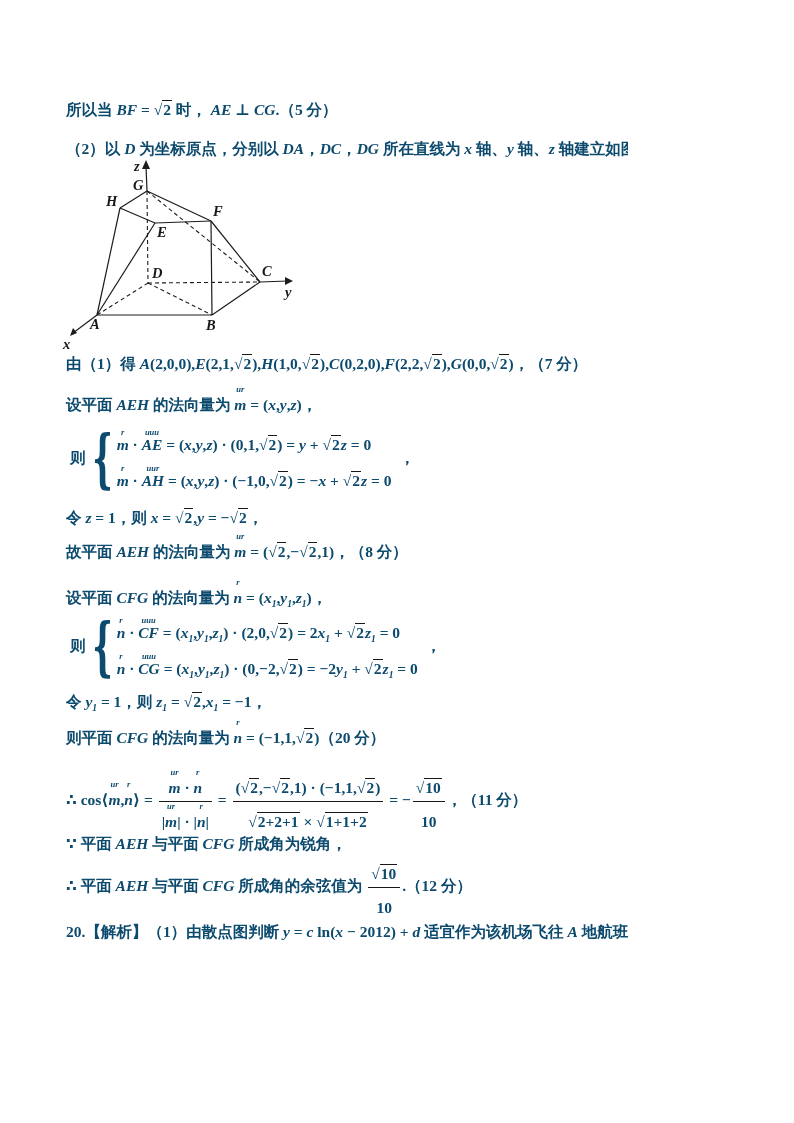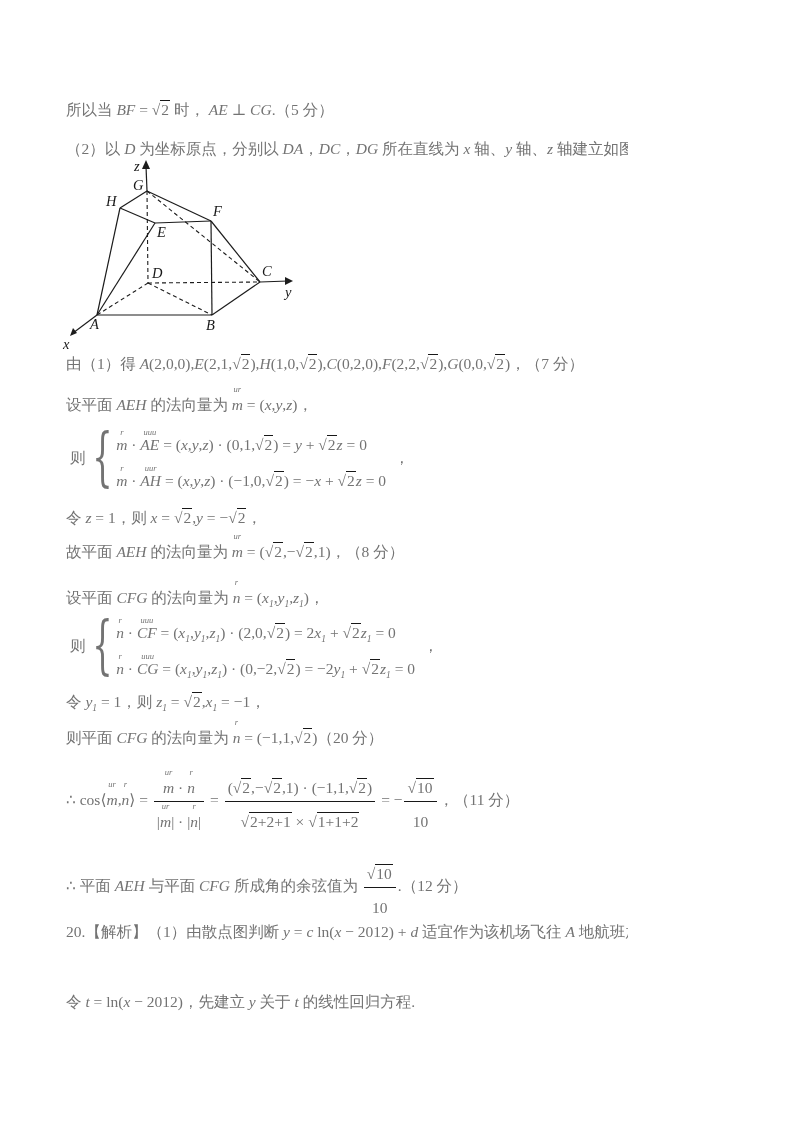--- a/index.html
+++ b/index.html
@@ -1,17 +1,17 @@
 <!DOCTYPE html>
 <html><head>
 <meta charset="utf-8">
 <style>
   html,body{margin:0;padding:0;background:#fff;}
   .page{position:relative;width:628px;height:1123px;background:#ffffff;overflow:hidden;
-        font-family:"Liberation Serif","DejaVu Serif",serif;color:#737373;}
+        font-family:"Liberation Serif","DejaVu Serif",serif;color:#0c4a6e;font-weight:bold;}
   .line{position:absolute;left:66px;font-size:15.5px;line-height:24px;white-space:nowrap;}
   .line span{white-space:pre;}
   .ct{font-family:"Liberation Serif","DejaVu Serif",serif;}
   .rm{font-family:"Liberation Serif","DejaVu Serif","DejaVu Sans",serif;}
   .it{font-style:italic;font-family:"Liberation Serif","DejaVu Serif",serif;}
   .sb{font-size:9.5px;position:relative;bottom:-4px;font-style:italic;}
   .sq{display:inline-block;white-space:nowrap;}
   .rad{display:inline-block;}
   .rv{display:inline-block;border-top:1px solid #181818;padding:0 1px;line-height:1.12;}
   .vec{display:inline-block;position:relative;font-style:italic;text-align:center;}
@@ -106,17 +106,17 @@
     <div class="rows">
       <div class="row"><span class="vec"><span class="vmark">r</span><span class="vbase">n</span></span><span class="rm"> · </span><span class="vec"><span class="vmark">uuu</span><span class="vbase">CF</span></span><span class="rm"> = (</span><span class="it">x<span class="sb">1</span></span><span class="rm">,</span><span class="it">y<span class="sb">1</span></span><span class="rm">,</span><span class="it">z<span class="sb">1</span></span><span class="rm">) · (2,0,</span><span class="sq"><span class="rad">√</span><span class="rv">2</span></span><span class="rm">) = 2</span><span class="it">x<span class="sb">1</span></span><span class="rm"> + </span><span class="sq"><span class="rad">√</span><span class="rv">2</span></span><span class="it">z<span class="sb">1</span></span><span class="rm"> = 0</span></div>
       <div class="row"><span class="vec"><span class="vmark">r</span><span class="vbase">n</span></span><span class="rm"> · </span><span class="vec"><span class="vmark">uuu</span><span class="vbase">CG</span></span><span class="rm"> = (</span><span class="it">x<span class="sb">1</span></span><span class="rm">,</span><span class="it">y<span class="sb">1</span></span><span class="rm">,</span><span class="it">z<span class="sb">1</span></span><span class="rm">) · (0,−2,</span><span class="sq"><span class="rad">√</span><span class="rv">2</span></span><span class="rm">) = −2</span><span class="it">y<span class="sb">1</span></span><span class="rm"> + </span><span class="sq"><span class="rad">√</span><span class="rv">2</span></span><span class="it">z<span class="sb">1</span></span><span class="rm"> = 0</span></div>
     </div>
     <span class="after ct">，</span>
   </div>
 
   <div class="line" style="top:690px"><span class="ct">令 </span><span class="it">y<span class="sb">1</span></span><span class="rm"> = 1</span><span class="ct">，则 </span><span class="it">z<span class="sb">1</span></span><span class="rm"> = </span><span class="sq"><span class="rad">√</span><span class="rv">2</span></span><span class="rm">,</span><span class="it">x<span class="sb">1</span></span><span class="rm"> = −1</span><span class="ct">，</span></div>
   <div class="line" style="top:726px"><span class="ct">则平面 </span><span class="it">CFG</span><span class="ct"> 的法向量为 </span><span class="vec"><span class="vmark">r</span><span class="vbase">n</span></span><span class="rm"> = (−1,1,</span><span class="sq"><span class="rad">√</span><span class="rv">2</span></span><span class="rm">)</span><span class="ct">（20 分）</span></div>
   <div class="line" style="top:768px"><span class="rm">∴ cos⟨</span><span class="vec"><span class="vmark">ur</span><span class="vbase">m</span></span><span class="rm">,</span><span class="vec"><span class="vmark">r</span><span class="vbase">n</span></span><span class="rm">⟩ = </span><span class="frac"><span class="fn"><span class="vec"><span class="vmark">ur</span><span class="vbase">m</span></span><span class="rm"> · </span><span class="vec"><span class="vmark">r</span><span class="vbase">n</span></span></span><span class="fd"><span class="rm">|</span><span class="vec"><span class="vmark">ur</span><span class="vbase">m</span></span><span class="rm">| · |</span><span class="vec"><span class="vmark">r</span><span class="vbase">n</span></span><span class="rm">|</span></span></span><span class="rm"> = </span><span class="frac"><span class="fn"><span class="rm">(</span><span class="sq"><span class="rad">√</span><span class="rv">2</span></span><span class="rm">,−</span><span class="sq"><span class="rad">√</span><span class="rv">2</span></span><span class="rm">,1) · (−1,1,</span><span class="sq"><span class="rad">√</span><span class="rv">2</span></span><span class="rm">)</span></span><span class="fd"><span class="sq"><span class="rad">√</span><span class="rv">2+2+1</span></span><span class="rm"> × </span><span class="sq"><span class="rad">√</span><span class="rv">1+1+2</span></span></span></span><span class="rm"> = −</span><span class="frac"><span class="fn"><span class="sq"><span class="rad">√</span><span class="rv">10</span></span></span><span class="fd"><span class="rm">10</span></span></span><span class="ct">，（11 分）</span></div>
+  <div class="line" style="top:832px"><span class="rm">∵ </span><span class="ct">平面 </span><span class="it">AEH</span><span class="ct"> 与平面 </span><span class="it">CFG</span><span class="ct"> 所成角为锐角，</span></div>
   <div class="line" style="top:854px"><span class="rm">∴ </span><span class="ct">平面 </span><span class="it">AEH</span><span class="ct"> 与平面 </span><span class="it">CFG</span><span class="ct"> 所成角的余弦值为 </span><span class="frac"><span class="fn"><span class="sq"><span class="rad">√</span><span class="rv">10</span></span></span><span class="fd"><span class="rm">10</span></span></span><span class="rm">.</span><span class="ct">（12 分）</span></div>
   <div class="line" style="top:920px"><span class="ct">20.【解析】（1）由散点图判断 </span><span class="it">y</span><span class="rm"> = </span><span class="it">c</span><span class="rm"> ln(</span><span class="it">x</span><span class="rm"> − 2012) + </span><span class="it">d</span><span class="ct"> 适宜作为该机场飞往 </span><span class="it">A</span><span class="ct"> 地航班放行准点率 </span><span class="it">y</span><span class="ct"> 关于年份数</span></div>
-  <div class="line" style="top:990px"><span class="ct">令 </span><span class="it">t</span><span class="rm"> = ln(</span><span class="it">x</span><span class="rm"> − 2012)</span><span class="ct">，先建立 </span><span class="it">y</span><span class="ct"> 关于 </span><span class="it">t</span><span class="ct"> 的线性回归方程.</span></div>
 
 </div>
 
 </body></html>

